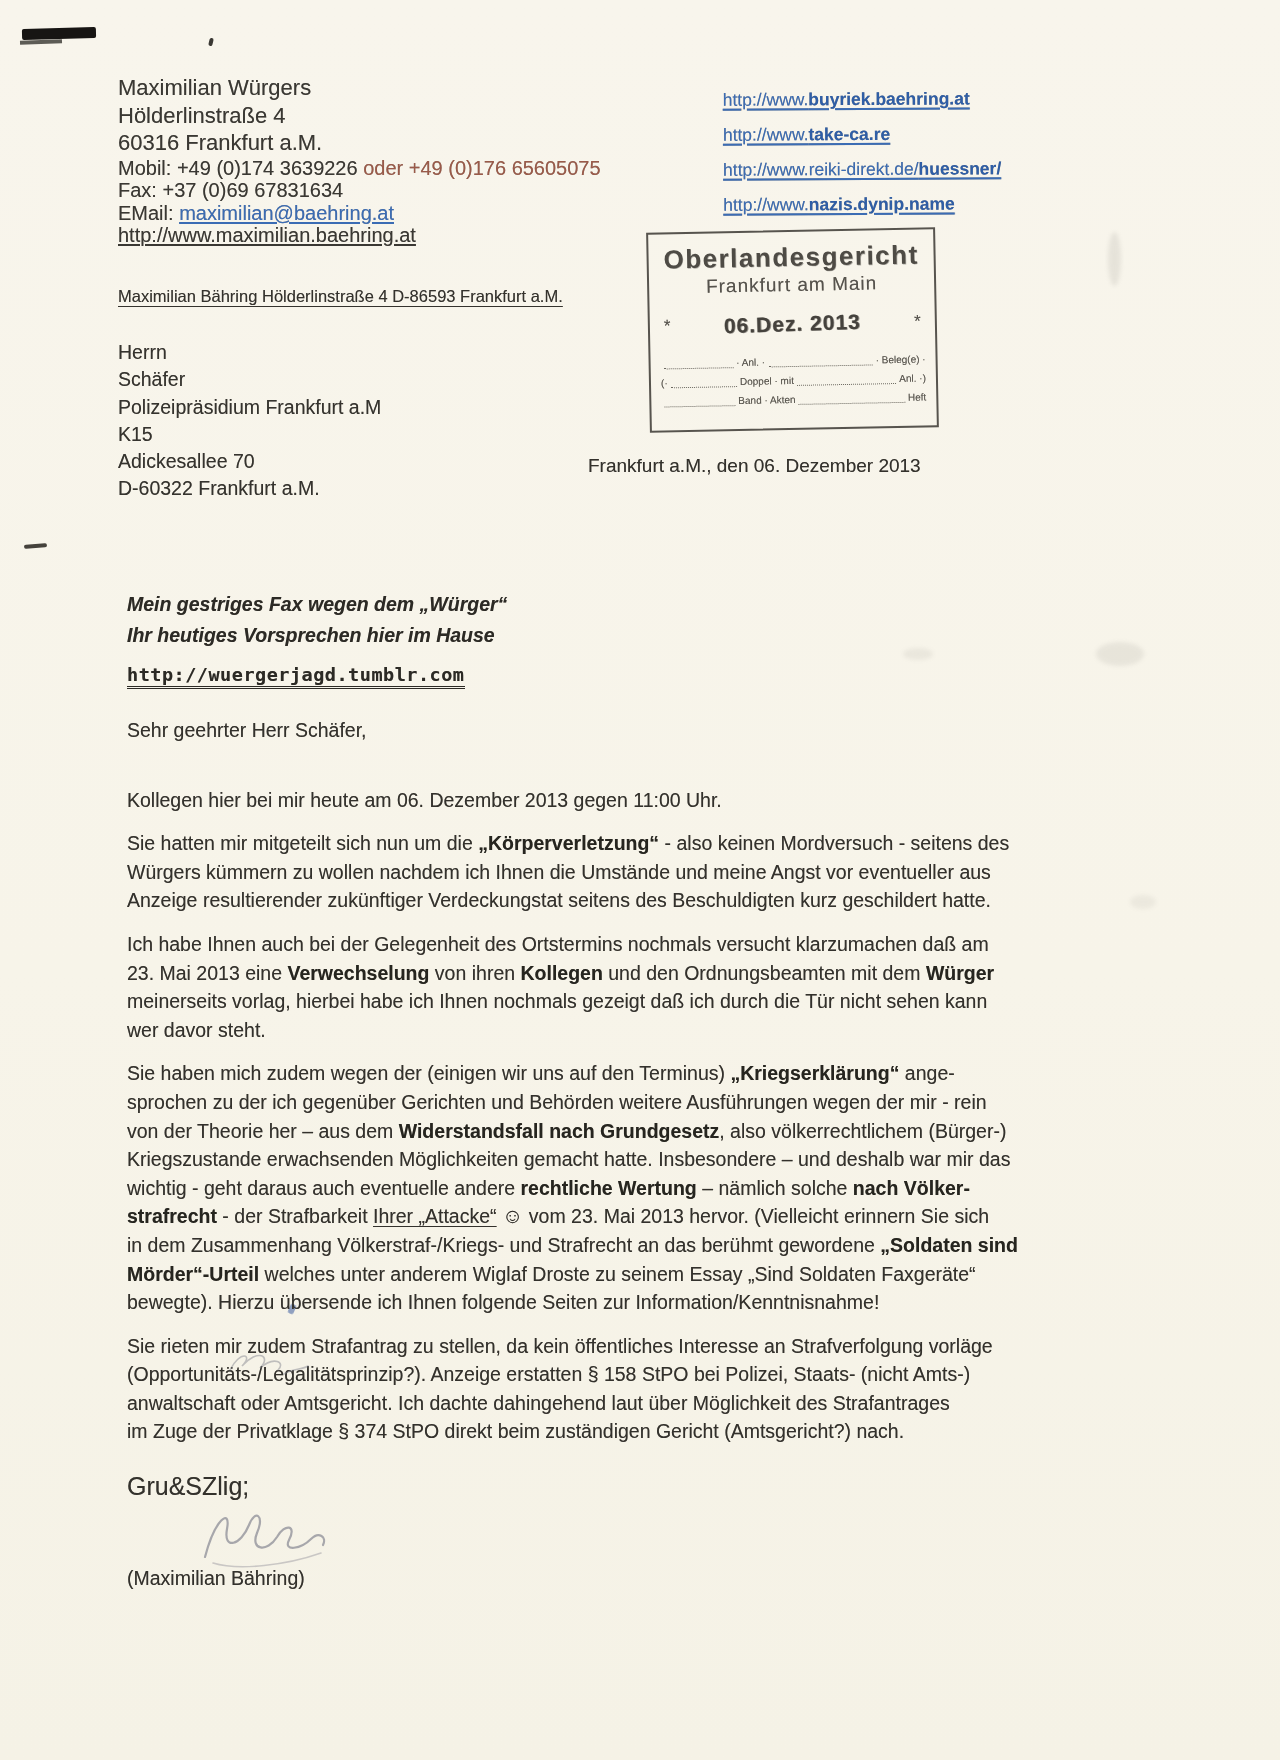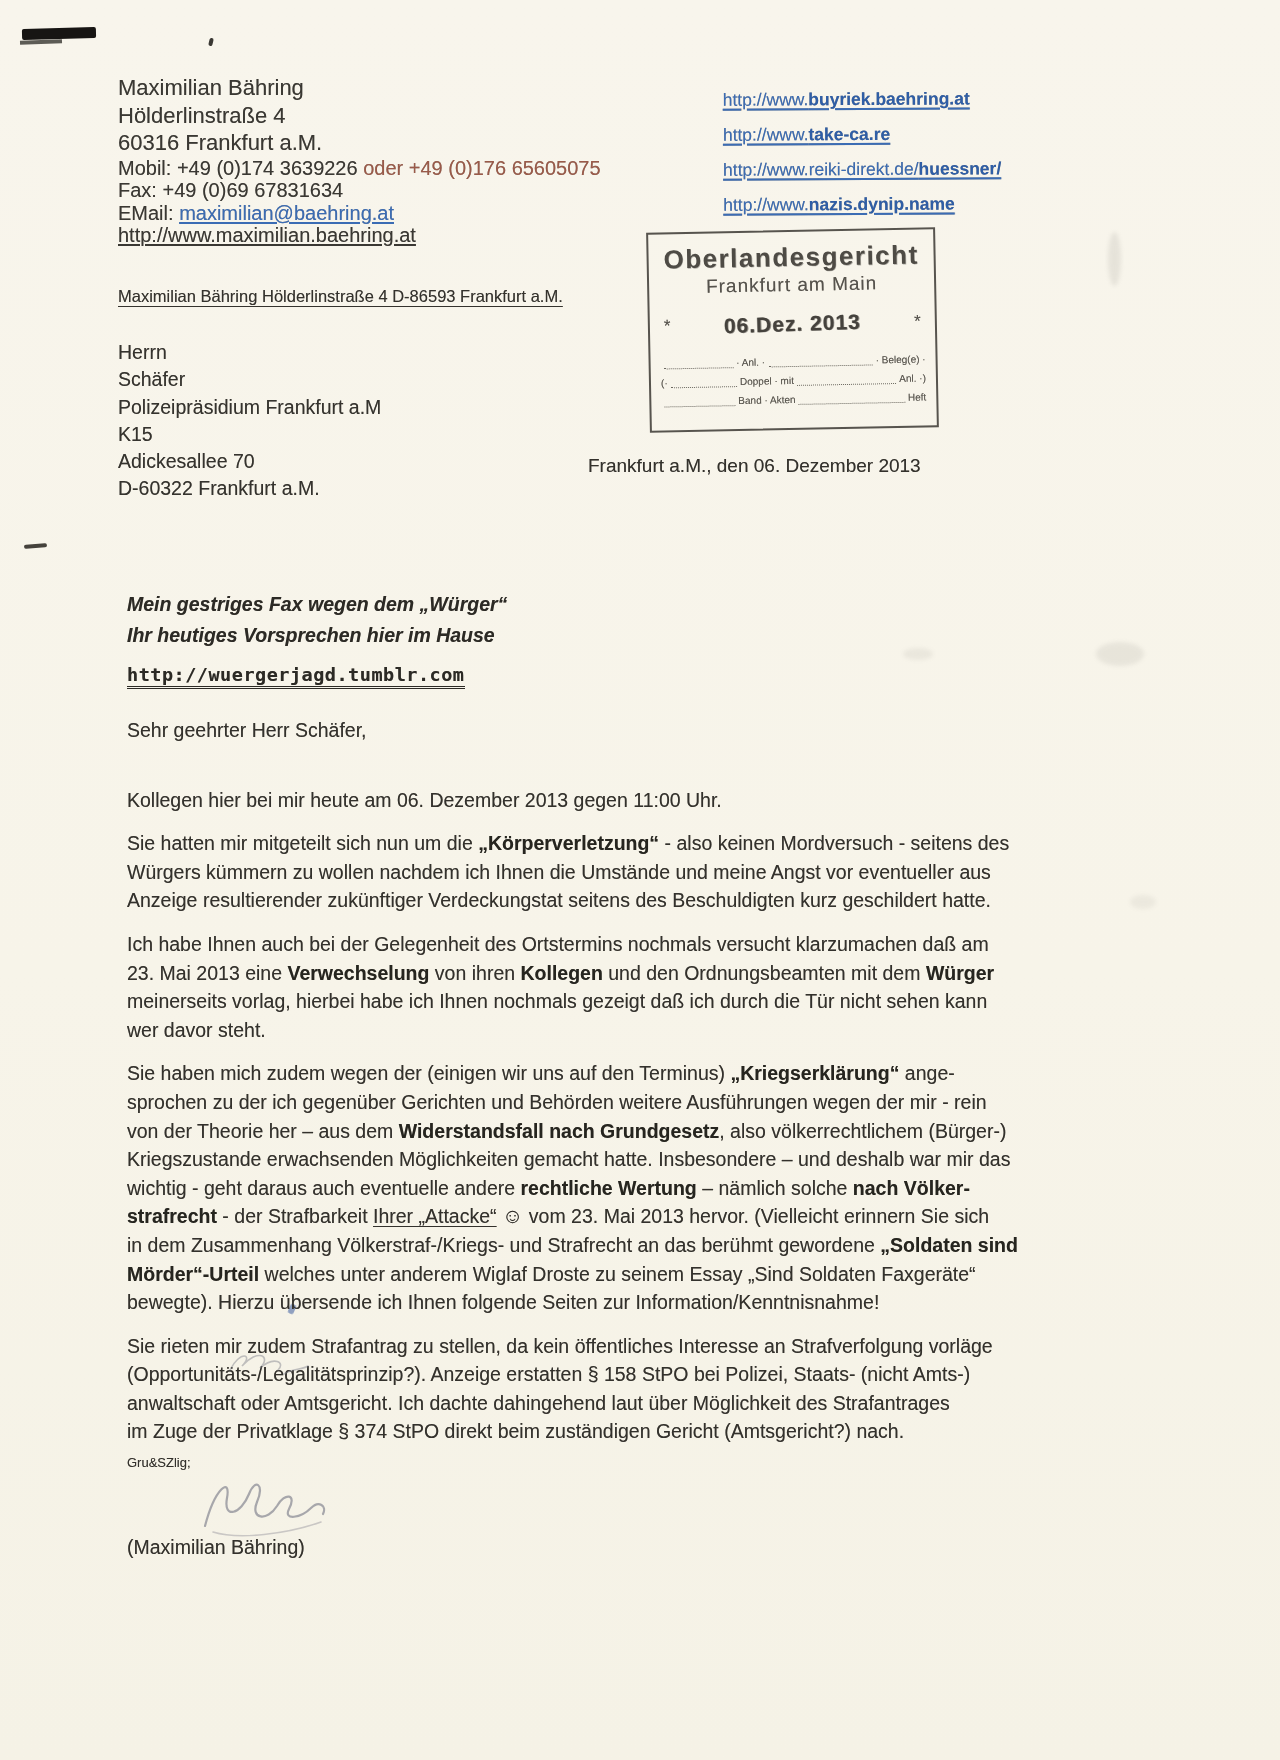--- a/index.html
+++ b/index.html
@@ -52,21 +52,21 @@
   .recipient .line{font-size:19.5px;line-height:27.3px;color:#35332e;}
   .dateline{position:absolute;left:588px;top:455px;font-size:19px;color:#33312c;}
 
   
   .letter-body{position:absolute;left:127px;top:589px;width:1045px;}
   .subject{font-size:19.5px;font-weight:700;font-style:italic;color:#2c2a25;}
   .subject .line{line-height:31px;}
   .subject-url{display:inline-block;margin-top:13px;font-family:"DejaVu Sans Mono",monospace;font-weight:700;font-size:18.5px;letter-spacing:.5px;color:#2c2a25;border-bottom:3px double #2c2a25;padding-bottom:1px;}
   .salutation{margin-top:30px;font-size:19.5px;}
   .paras p.para{margin:15px 0 0 0;font-size:19.5px;line-height:28.6px;}
-  .closing{margin-top:9px;font-size:13px;}
+  .closing{margin-top:26px;font-size:25px;}
   .signature-name{font-size:19.5px;margin-top:-14px;}
   .sig-wrap{margin-left:68px;margin-top:-6px;height:86px;}
 
   
   .artifact{position:absolute;}
   .bar1{left:22px;top:28px;width:74px;height:11px;background:#171513;border-radius:2px;transform:rotate(-1.5deg);}
   .bar2{left:20px;top:40px;width:42px;height:4px;background:#2a2824;transform:rotate(-2deg);opacity:.75;}
   .speck1{left:209px;top:38px;width:4px;height:8px;background:#3a3834;transform:rotate(14deg);border-radius:2px;}
   .dash-left{left:24px;top:544px;width:23px;height:4px;background:#45423c;transform:rotate(-4deg);border-radius:2px;}
   .smudge{filter:blur(2px);background:#8d8a82;border-radius:50%;}
@@ -88,25 +88,25 @@
   <div class="artifact bar2"></div>
   <div class="artifact speck1"></div>
   <div class="artifact dash-left"></div>
   <div class="artifact smudge sm1"></div>
   <div class="artifact smudge sm2"></div>
   <div class="artifact smudge sm3"></div>
   <div class="artifact smudge sm4"></div>
   <div class="artifact inkdot"></div>
 
   <div class="sender">
-    <div class="big">Maximilian Bähring</div>
+    <div class="big">Maximilian Würgers</div>
     <div class="big">Hölderlinstraße 4</div>
     <div class="big">60316 Frankfurt a.M.</div>
     <div class="small"><span>Mobil: +49 (0)174 3639226</span> <span class="brown">oder +49 (0)176 65605075</span></div>
-    <div class="small">Fax: +49 (0)69 67831634</div>
+    <div class="small">Fax: +37 (0)69 67831634</div>
     <div class="small"><span>EMail:</span> <span class="blue">maximilian@baehring.at</span></div>
     <div class="small blue">http://www.maximilian.baehring.at</div>
   </div>
 
   <div class="weblinks">
       <div class="link"><span>http://www.</span><span class="b">buyriek.baehring.at</span></div>
       <div class="link"><span>http://www.</span><span class="b">take-ca.re</span></div>
       <div class="link"><span>http://www.reiki-direkt.de/</span><span class="b">huessner/</span></div>
       <div class="link"><span>http://www.</span><span class="b">nazis.dynip.name</span></div>
     </div>

